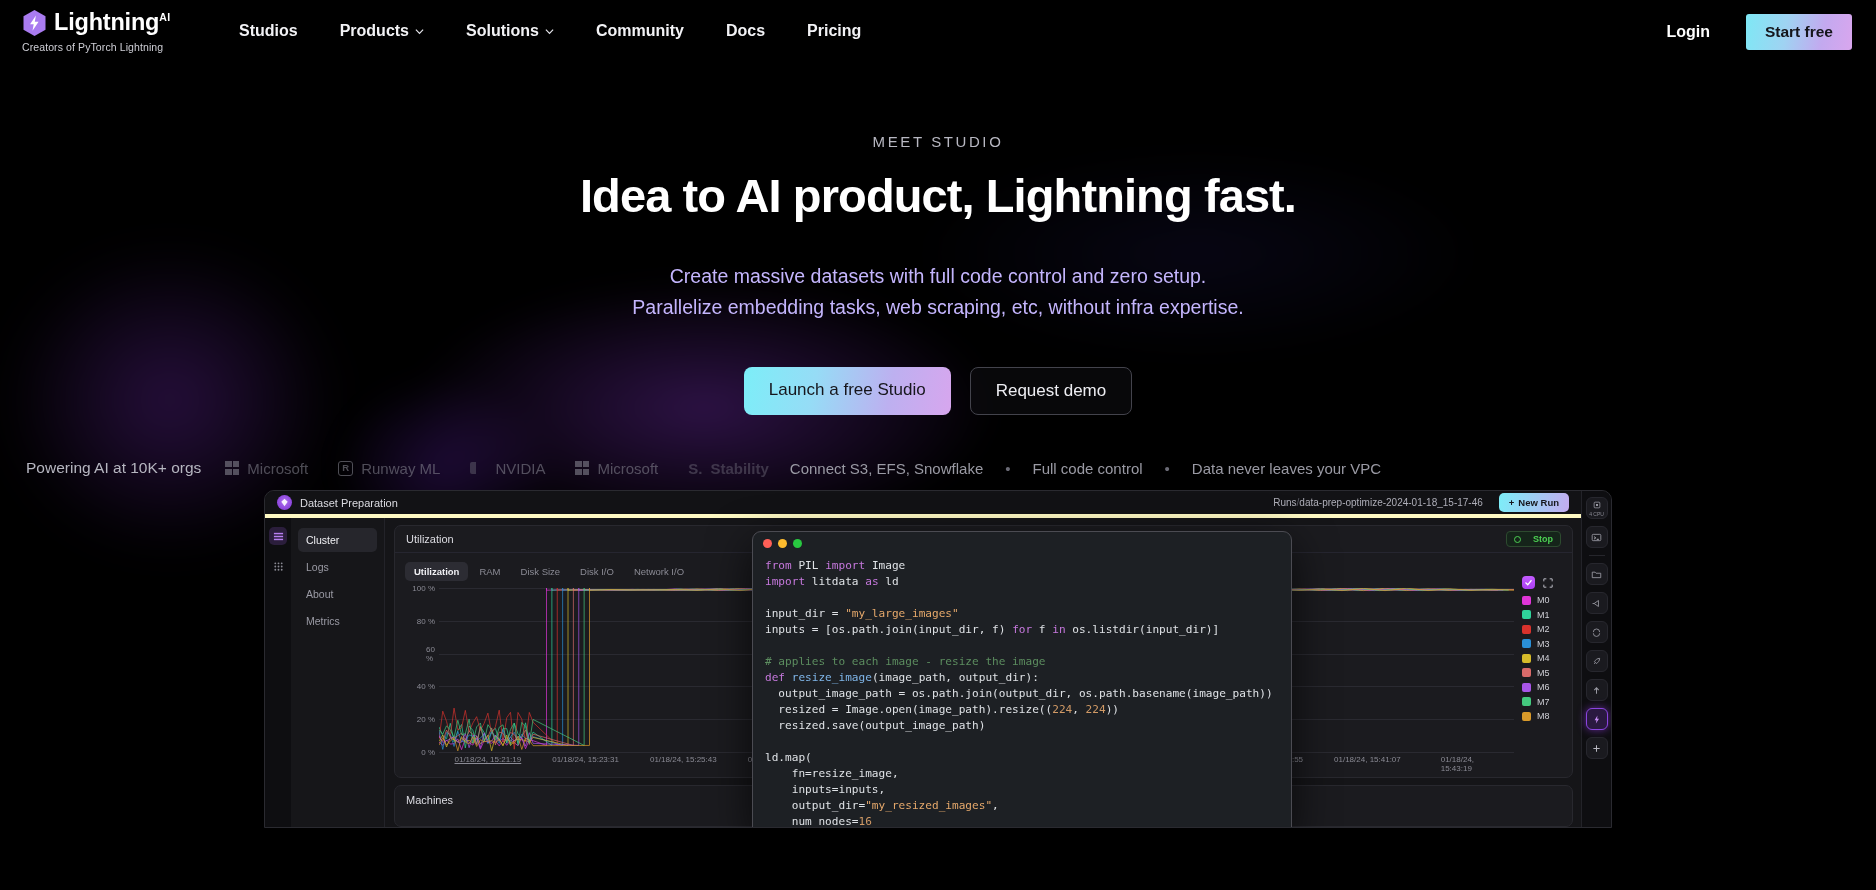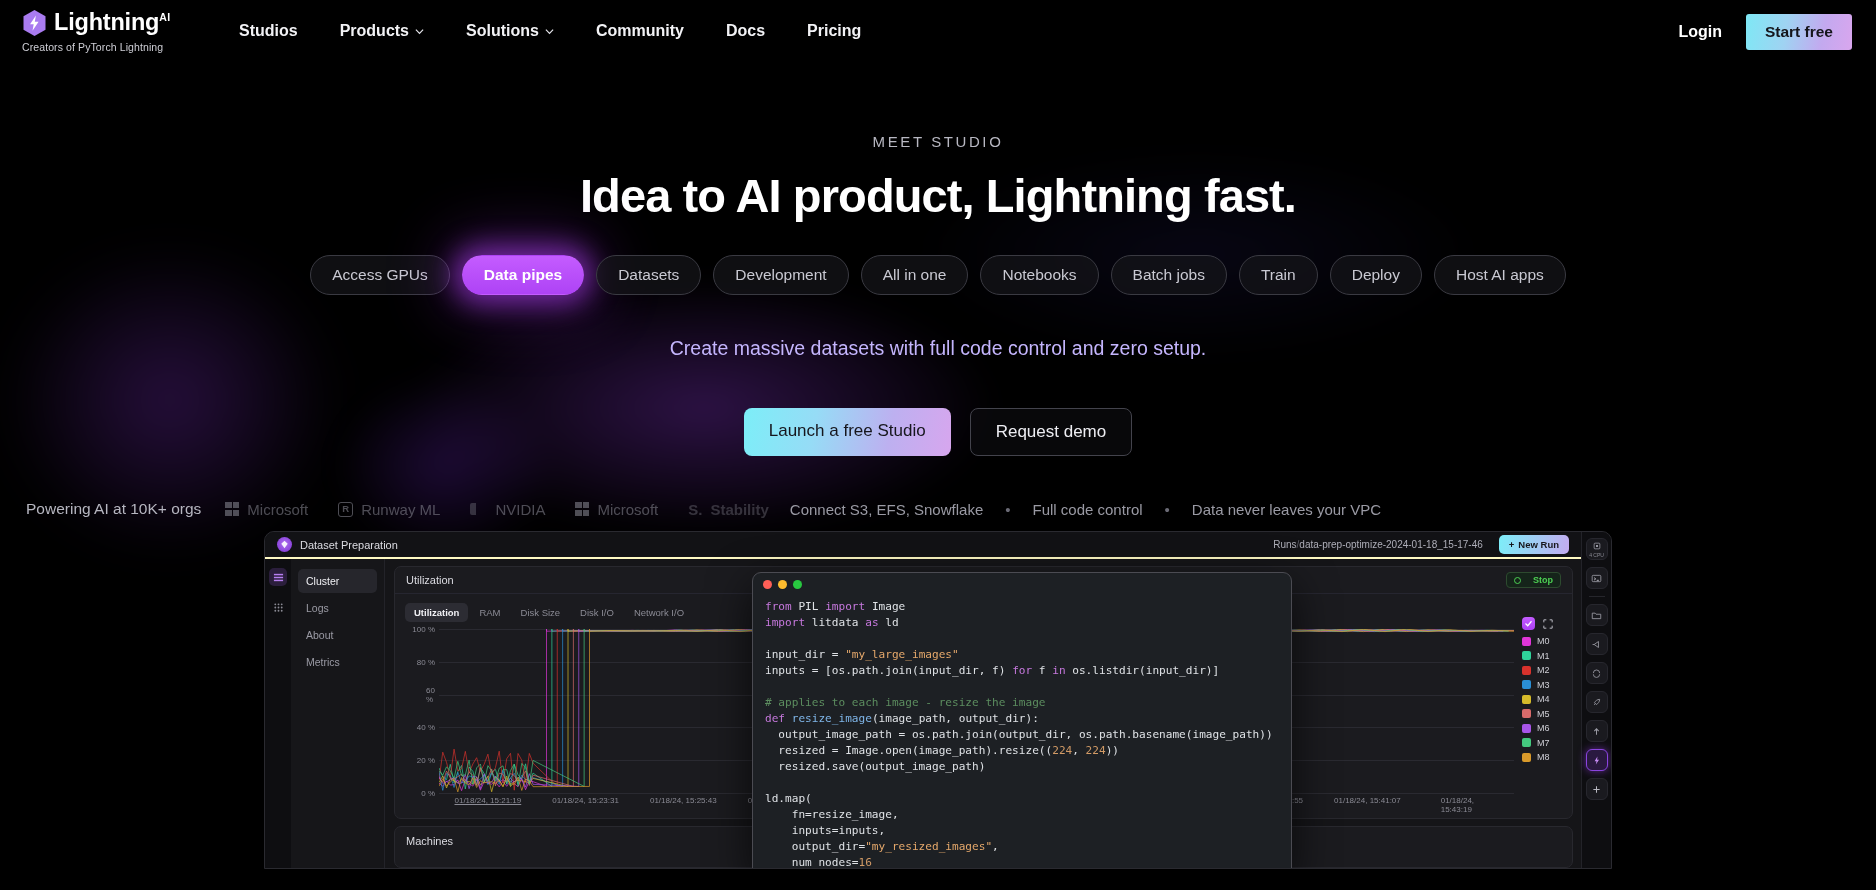--- a/index.html
+++ b/index.html
@@ -42,21 +42,21 @@
   .brand-sub{ font-size:10.5px; color:#cfcfd6; margin-top:5px; letter-spacing:.1px; }
 
   .nav-links{ display:flex; align-items:center; gap:0; margin-left:48px; padding-top:8px; }
   .nav-link{
     display:flex; align-items:center; gap:6px;
     font-size:16px; font-weight:700; color:#f2f2f5;
     padding:6px 21px; cursor:pointer; white-space:nowrap;
   }
   .caret{ width:9px;height:9px; display:inline-block; }
 
-  .nav-right{ margin-left:auto; display:flex; align-items:center; gap:18px; padding-top:6px; }
+  .nav-right{ margin-left:auto; display:flex; align-items:center; gap:30px; padding-top:6px; }
   .login-link{ font-size:16px; font-weight:700; color:#fff; cursor:pointer; padding:6px 6px; }
   .start-free{
     font-size:15.5px; font-weight:600; color:#15151b; cursor:pointer;
     padding:9px 19px; border-radius:3px;
     background:linear-gradient(100deg,#7ee8f5 0%,#9fd3f2 38%,#c3a9ef 72%,#d9a6ee 100%);
   }
 
   
   .hero{ position:relative; z-index:10; text-align:center; padding-top:73px; }
   .eyebrow{
@@ -126,21 +126,21 @@
     position:relative; z-index:10;
     margin:9px auto 0; width:1348px; height:338px;
     background:#151518; border:1px solid #2a2a30;
     border-top-left-radius:10px; border-top-right-radius:10px;
     overflow:hidden; display:flex;
   }
   .app-main{ flex:1; min-width:0; display:flex; flex-direction:column; }
 
   .app-topbar{
     height:27px; flex:none; display:flex; align-items:center;
-    padding:0 12px; background:#121215; border-bottom:2px solid #fef9c3;
+    padding:0 12px; background:#121215; border-bottom:4px solid #fef9c3;
   }
   .studio-badge{ display:flex;align-items:center;gap:8px; }
   .studio-dot{
     width:15px;height:15px;border-radius:50%;
     background:radial-gradient(circle at 50% 45%,#b071f2,#7a2fd0);
     display:flex;align-items:center;justify-content:center;
   }
   .studio-name{ font-size:11px;color:#dcdce2; }
   .crumbs{ margin-left:auto; display:flex;align-items:center;font-size:10px;color:#aeaeb8; }
   .crumbs .sep{ color:#5a5a64; }
@@ -295,35 +295,24 @@
   <div class="nav-right">
     <div class="login-link">Login</div>
     <div class="start-free">Start free</div>
   </div>
 </div>
 
 <div class="hero">
   <div class="eyebrow">MEET STUDIO</div>
   <div class="headline">Idea to AI product, Lightning fast.</div>
 
-  <div class="pills">
-    <div class="pill">Access GPUs</div>
-    <div class="pill active">Data pipes</div>
-    <div class="pill">Datasets</div>
-    <div class="pill">Development</div>
-    <div class="pill">All in one</div>
-    <div class="pill">Notebooks</div>
-    <div class="pill">Batch jobs</div>
-    <div class="pill">Train</div>
-    <div class="pill">Deploy</div>
-    <div class="pill">Host AI apps</div>
-  </div>
 
   <div class="subcopy">
     <div>Create massive datasets with full code control and zero setup.</div>
+    <div>Parallelize embedding tasks, web scraping, etc, without infra expertise.</div>
   </div>
 
   <div class="ctas">
     <div class="btn-primary">Launch a free Studio</div>
     <div class="btn-ghost">Request demo</div>
   </div>
 </div>
 
 <div class="trustbar">
   <div class="trust-label">Powering AI at 10K+ orgs</div>

